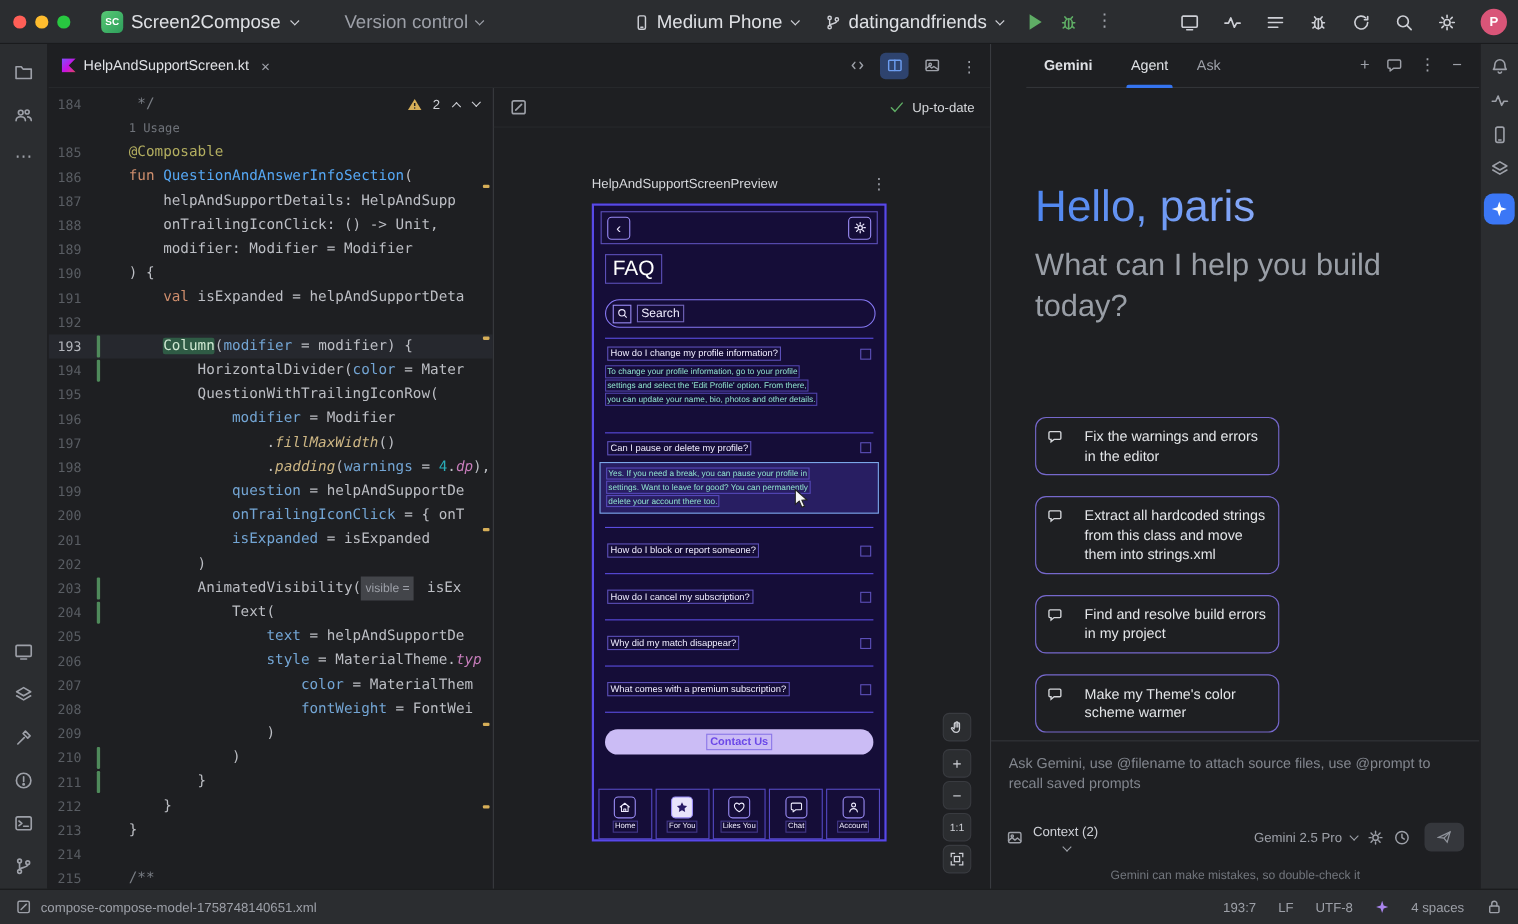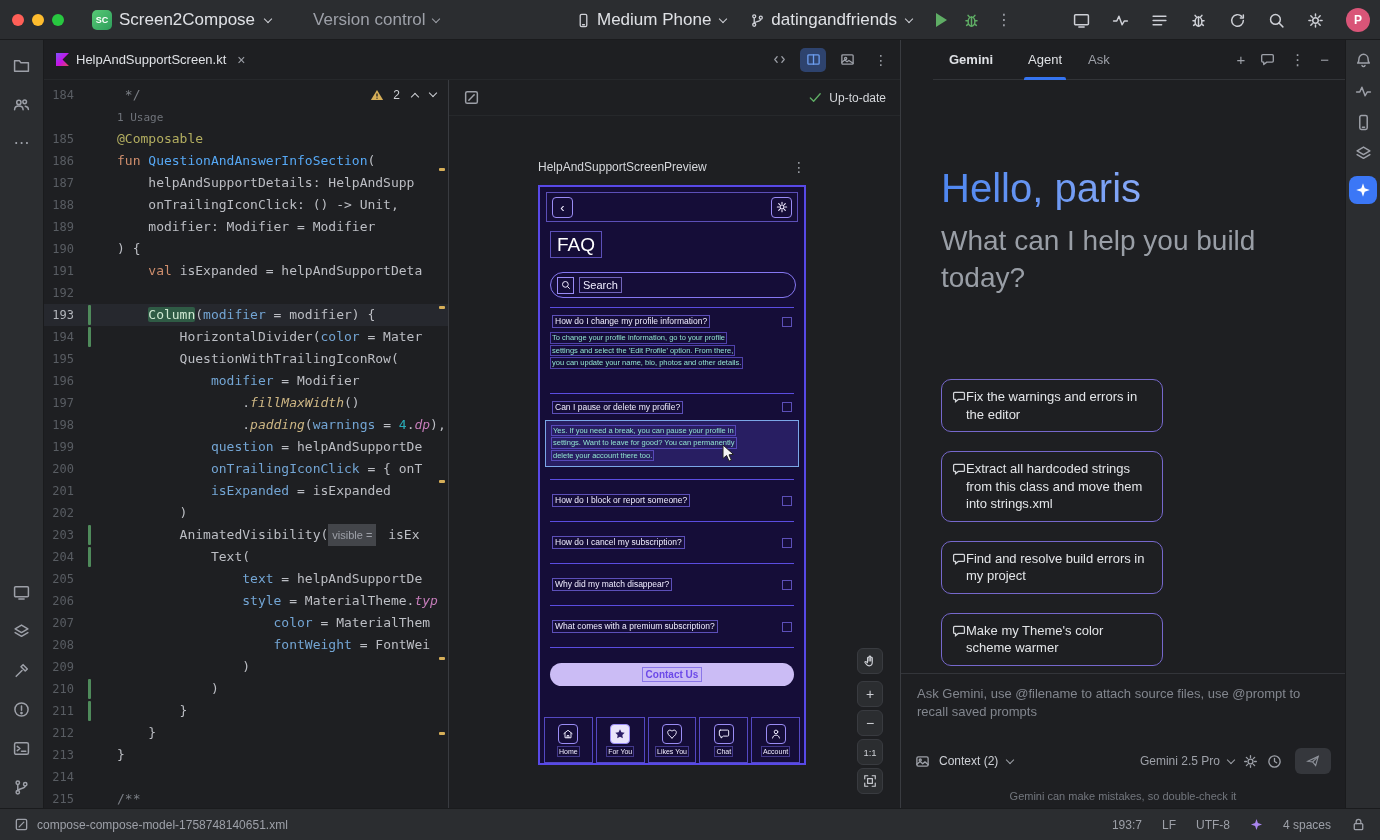--- a/index.html
+++ b/index.html
@@ -117,26 +117,26 @@
   .g-header { height:40px; display:flex; align-items:center; border-bottom:1px solid #323438; padding:0 16px; }
   .g-title { font-size:13px; font-weight:700; color:#DFE1E5; margin-right:22px; }
   .g-tab { position:relative; height:40px; display:flex; align-items:center; padding:0 13px; font-size:13px; color:#9DA0A8; }
   .g-tab.active { color:#DFE1E5; }
   .g-tab.active::after { content:""; position:absolute; left:9px; right:9px; bottom:0; height:3px; background:#3574F0; border-radius:2px 2px 0 0; }
   .g-actions { margin-left:auto; display:flex; align-items:center; gap:15px; color:#9DA0A8; }
   .g-actions .txt-ic { font-size:15px; }
   .g-greeting { position:absolute; left:40px; top:126px; font-size:40px; background:linear-gradient(90deg,#4E86F0,#86A8F7); -webkit-background-clip:text; background-clip:text; color:transparent; }
   .g-subtitle { position:absolute; left:40px; top:182px; width:340px; font-size:28px; line-height:37px; color:#999EA6; }
   .g-cards { position:absolute; left:40px; top:339px; width:222px; display:flex; flex-direction:column; gap:19px; }
-  .g-card { border:1px solid #7668CC; border-radius:10px; padding:8px 10px; display:flex; gap:0; font-size:13px; line-height:17.5px; color:#E3E5E8; align-items:flex-start; }
+  .g-card { border:1px solid #7668CC; border-radius:10px; padding:8px 10px; display:flex; gap:20px; font-size:13px; line-height:17.5px; color:#E3E5E8; align-items:flex-start; }
   .g-card svg { width:14px; height:14px; flex:none; margin-top:2px; stroke:#D5D7DB; fill:none; stroke-width:1.4; }
   .g-sep { position:absolute; left:0; right:0; top:633px; border-top:1px solid #33353A; }
   .g-input { position:absolute; left:16px; top:645px; width:402px; font-size:13px; line-height:18px; color:#82868E; }
   .g-controls { position:absolute; left:14px; right:14px; top:708px; display:flex; align-items:center; gap:9px; }
-  .g-context { display:flex; align-items:center; gap:6px; color:#CED0D6; font-size:12px; }
+  .g-context { display:flex; align-items:center; gap:6px; color:#CED0D6; font-size:12px;flex-direction:column; }
   .g-model { margin-left:auto; display:flex; align-items:center; gap:5px; color:#9DA0A8; font-size:12px; }
   .g-send { width:36px; height:26px; background:#35373C; border-radius:6px; display:flex; align-items:center; justify-content:center; margin-left:4px; }
   .g-send svg { width:14px; height:14px; stroke:#8F939B; fill:none; stroke-width:1.3; }
   .g-disclaimer { position:absolute; left:0; right:0; top:750px; text-align:center; font-size:11px; color:#72767D; }
 
   
   .statusbar { position:absolute; left:0; right:0; bottom:0; height:32px; background:#2B2D30; border-top:1px solid #1A1B1D; display:flex; align-items:center; padding:0 14px; font-size:12px; color:#9DA0A8; z-index:6; }
   .sb-left { display:flex; align-items:center; gap:8px; }
   .sb-right { margin-left:auto; display:flex; align-items:center; gap:20px; }
   .spark-sm { width:13px; height:13px; fill:#A985EE; stroke:none; }

